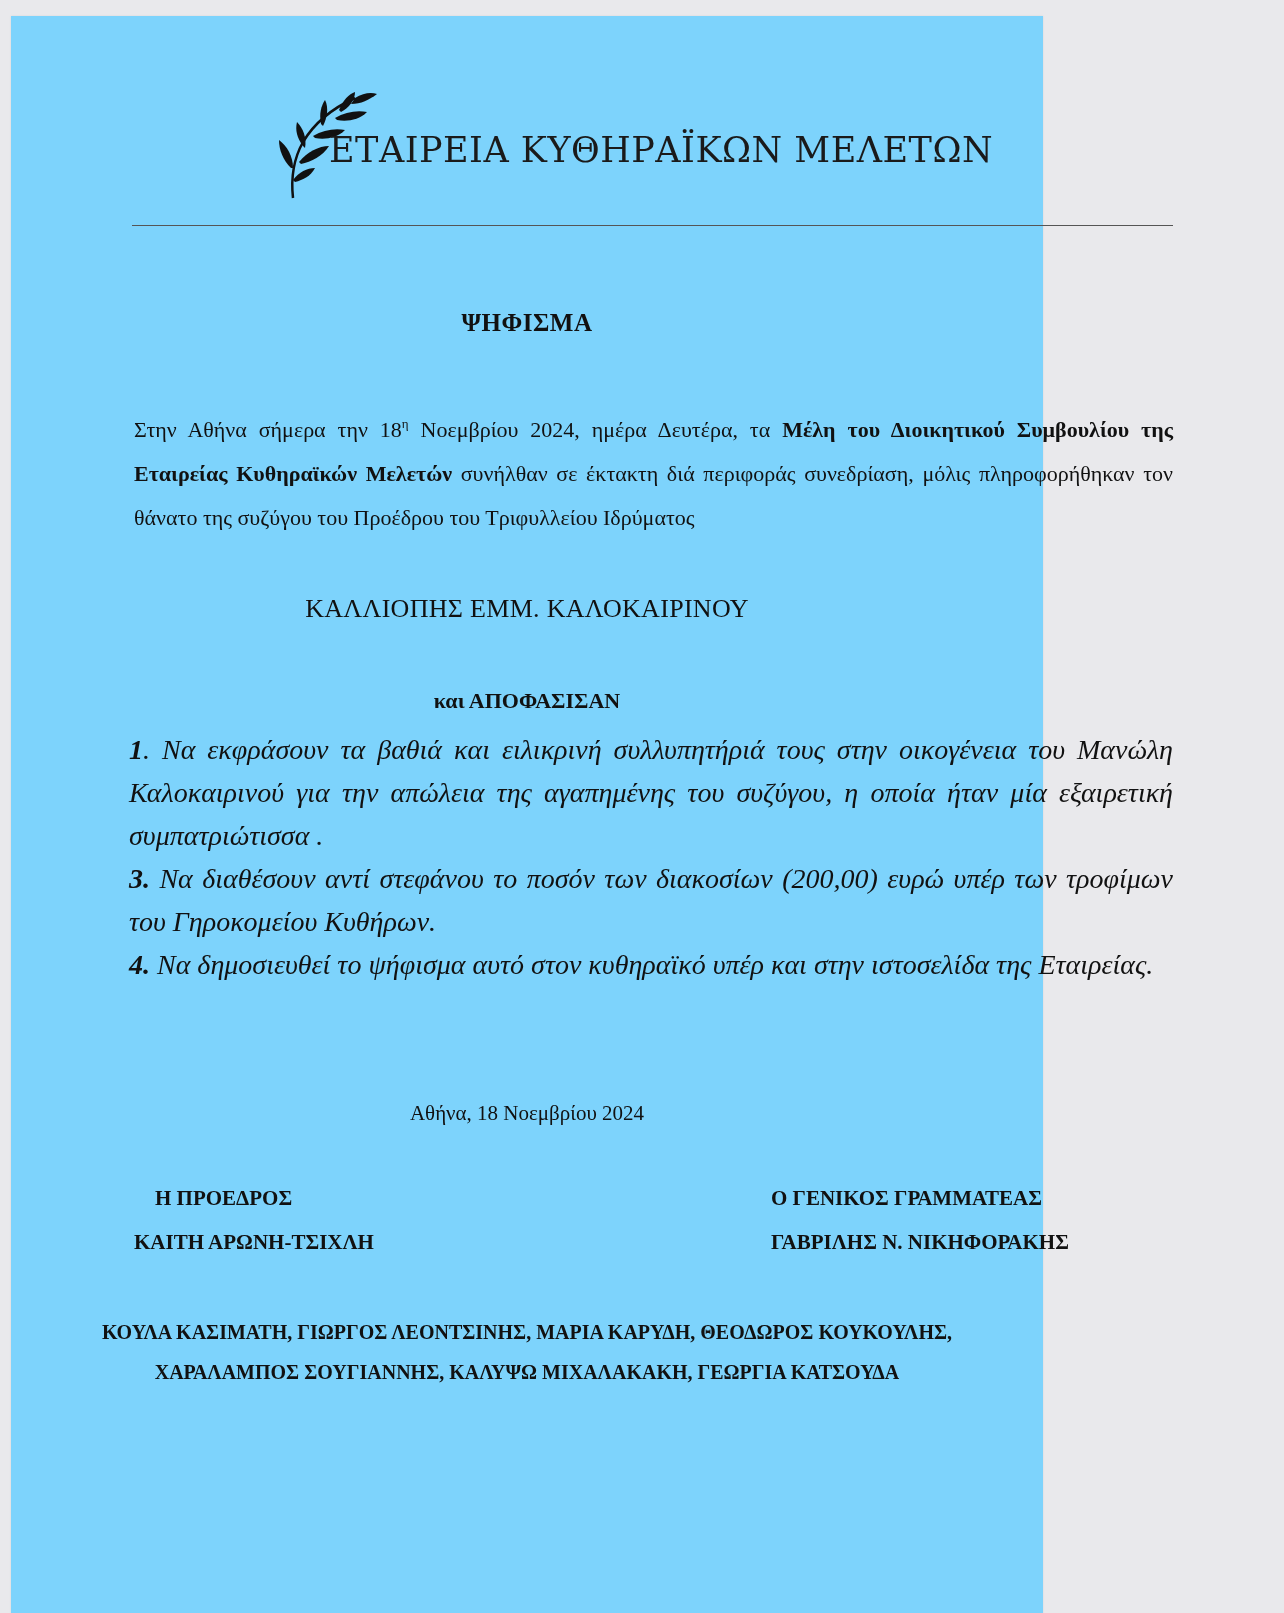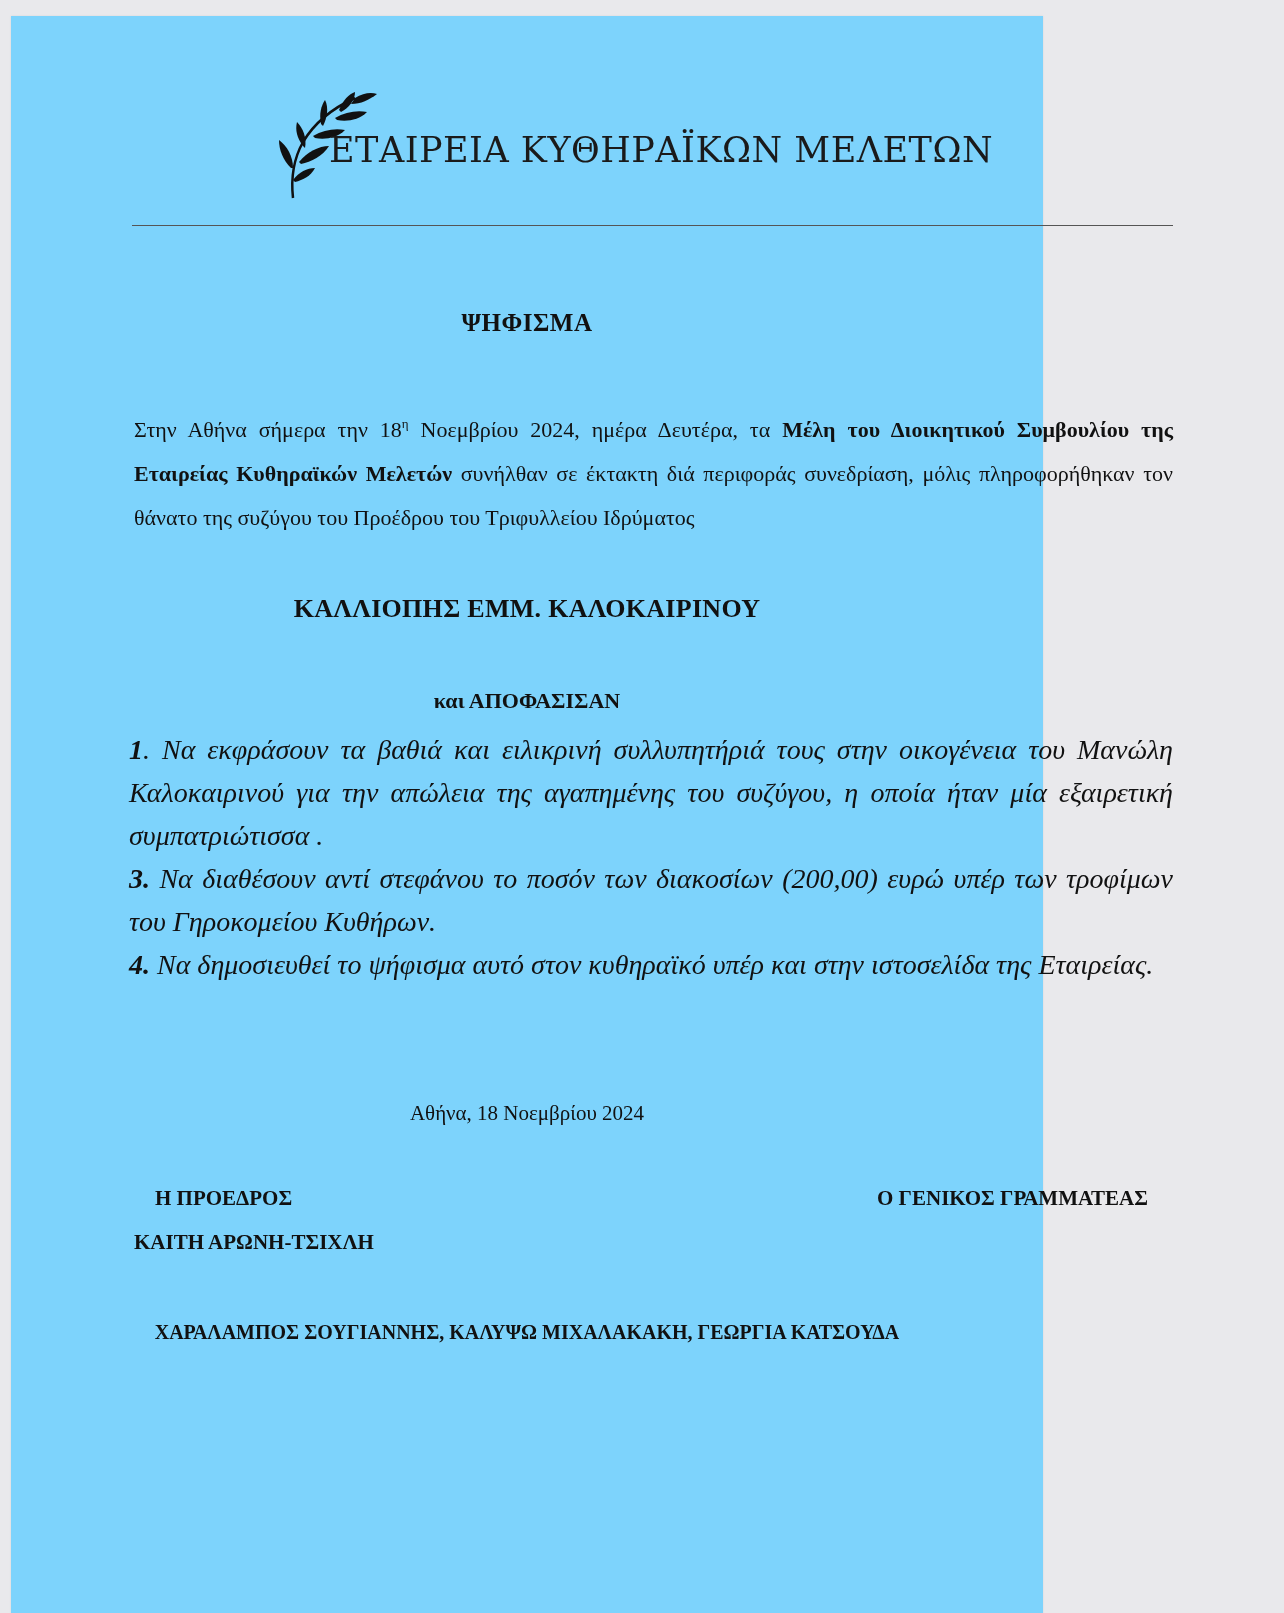--- a/index.html
+++ b/index.html
@@ -61,21 +61,21 @@
       text-align: justify;
       text-align-last: left;
       margin-top: 40px;
     }
     .intro sup { font-size: 13px; vertical-align: 9px; line-height: 0; }
     .deceased {
       position: absolute;
       left: 0; width: 100%;
       top: 578px;
       text-align: center;
-      font-weight: bold;
+      font-weight: normal;
       font-size: 26px;
       letter-spacing: 0.3px;
     }
     .decided {
       position: absolute;
       left: 0; width: 100%;
       top: 672px;
       text-align: center;
       font-weight: bold;
       font-size: 22px;
@@ -102,21 +102,21 @@
     }
     .sig {
       position: absolute;
       font-weight: bold;
       font-size: 21px;
       line-height: 44px;
       white-space: nowrap;
     }
     .sig-left { left: 123px; top: 1160px; }
     .sig-left .role { padding-left: 21px; }
-    .sig-right { left: 760px; top: 1160px; text-align: right; width: 382px; }
+    .sig-right { left: 760px; top: 1160px; text-align: left; width: 382px; }
     .sig-right .role { padding-right: 5px; }
     .members {
       position: absolute;
       left: 0; width: 100%;
       top: 1296px;
       text-align: center;
       font-weight: bold;
       font-size: 20px;
       line-height: 40px;
     }
@@ -163,19 +163,21 @@
 
   <div class="place-date">Αθήνα, 18 Νοεμβρίου 2024</div>
 
   <div class="sig sig-left">
     <div class="role">Η ΠΡΟΕΔΡΟΣ</div>
     <div class="name">ΚΑΙΤΗ ΑΡΩΝΗ-ΤΣΙΧΛΗ</div>
   </div>
 
   <div class="sig sig-right">
     <div class="role">Ο ΓΕΝΙΚΟΣ ΓΡΑΜΜΑΤΕΑΣ</div>
+    <div class="name">ΓΑΒΡΙΛΗΣ Ν. ΝΙΚΗΦΟΡΑΚΗΣ</div>
   </div>
 
   <div class="members">
+    <div>ΚΟΥΛΑ ΚΑΣΙΜΑΤΗ, ΓΙΩΡΓΟΣ ΛΕΟΝΤΣΙΝΗΣ, ΜΑΡΙΑ ΚΑΡΥΔΗ, ΘΕΟΔΩΡΟΣ ΚΟΥΚΟΥΛΗΣ,</div>
     <div>ΧΑΡΑΛΑΜΠΟΣ ΣΟΥΓΙΑΝΝΗΣ, ΚΑΛΥΨΩ ΜΙΧΑΛΑΚΑΚΗ, ΓΕΩΡΓΙΑ ΚΑΤΣΟΥΔΑ</div>
   </div>
 
 </div>
 
 </body></html>

